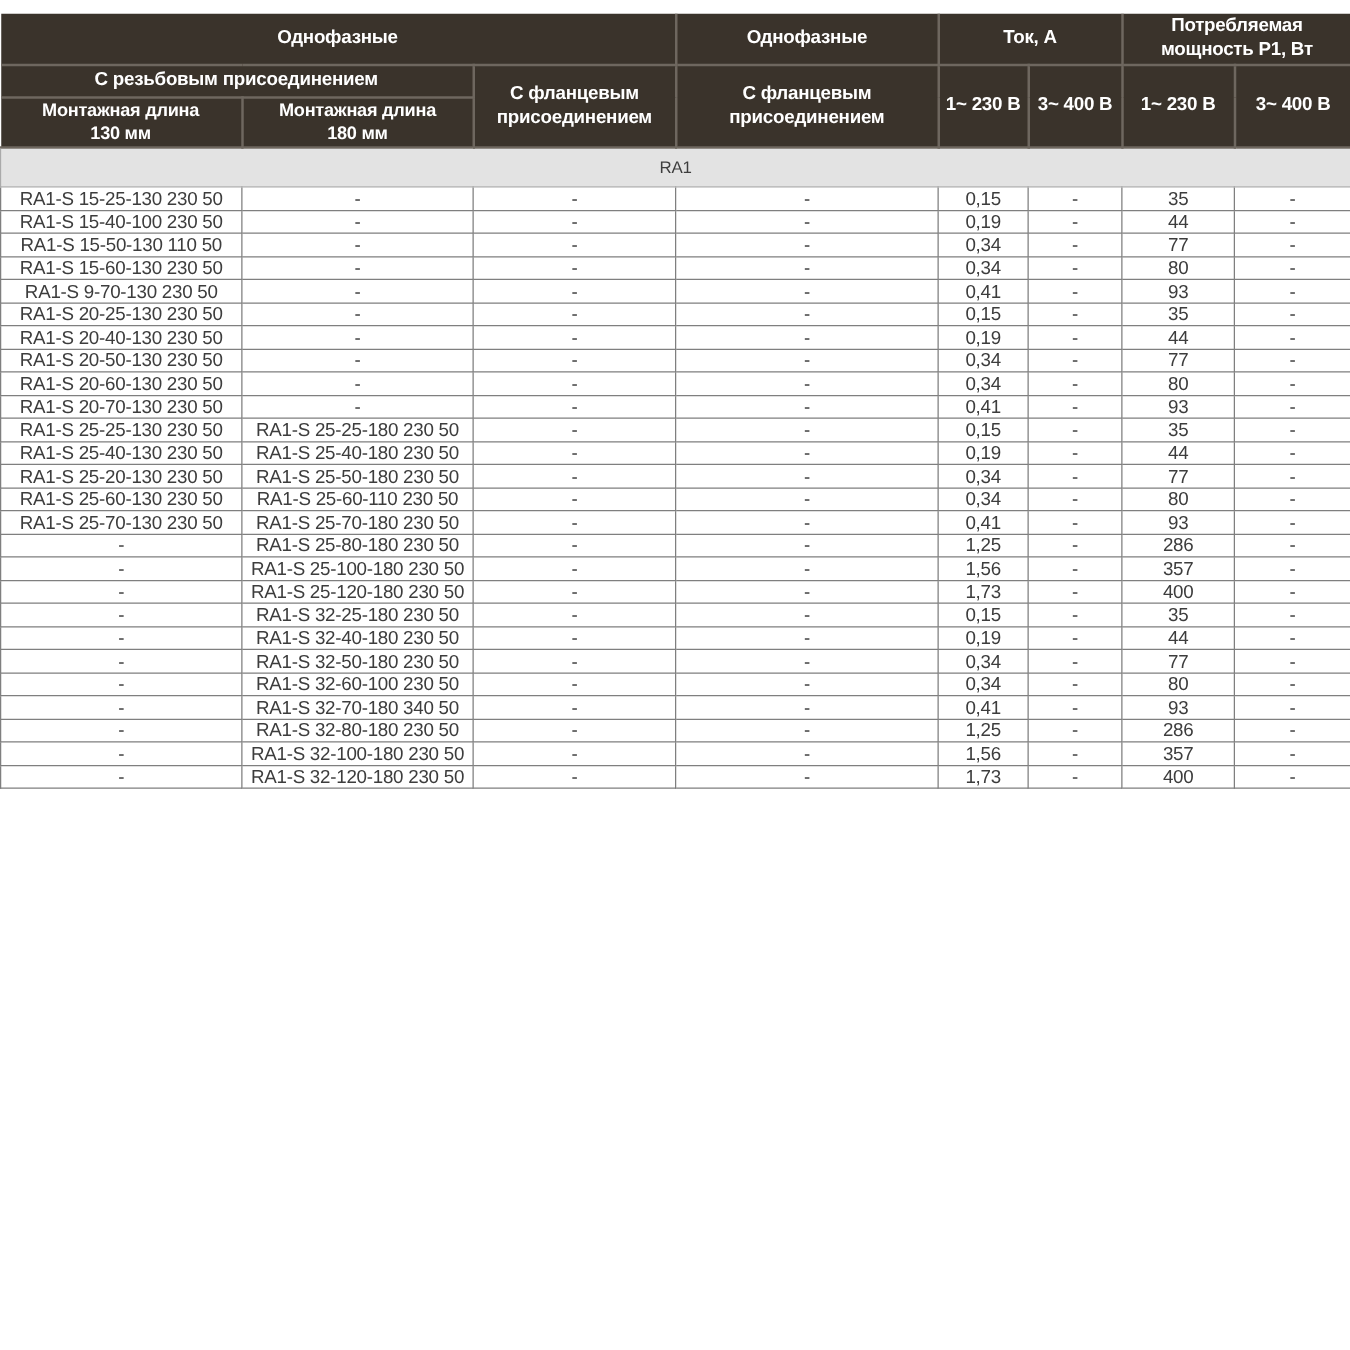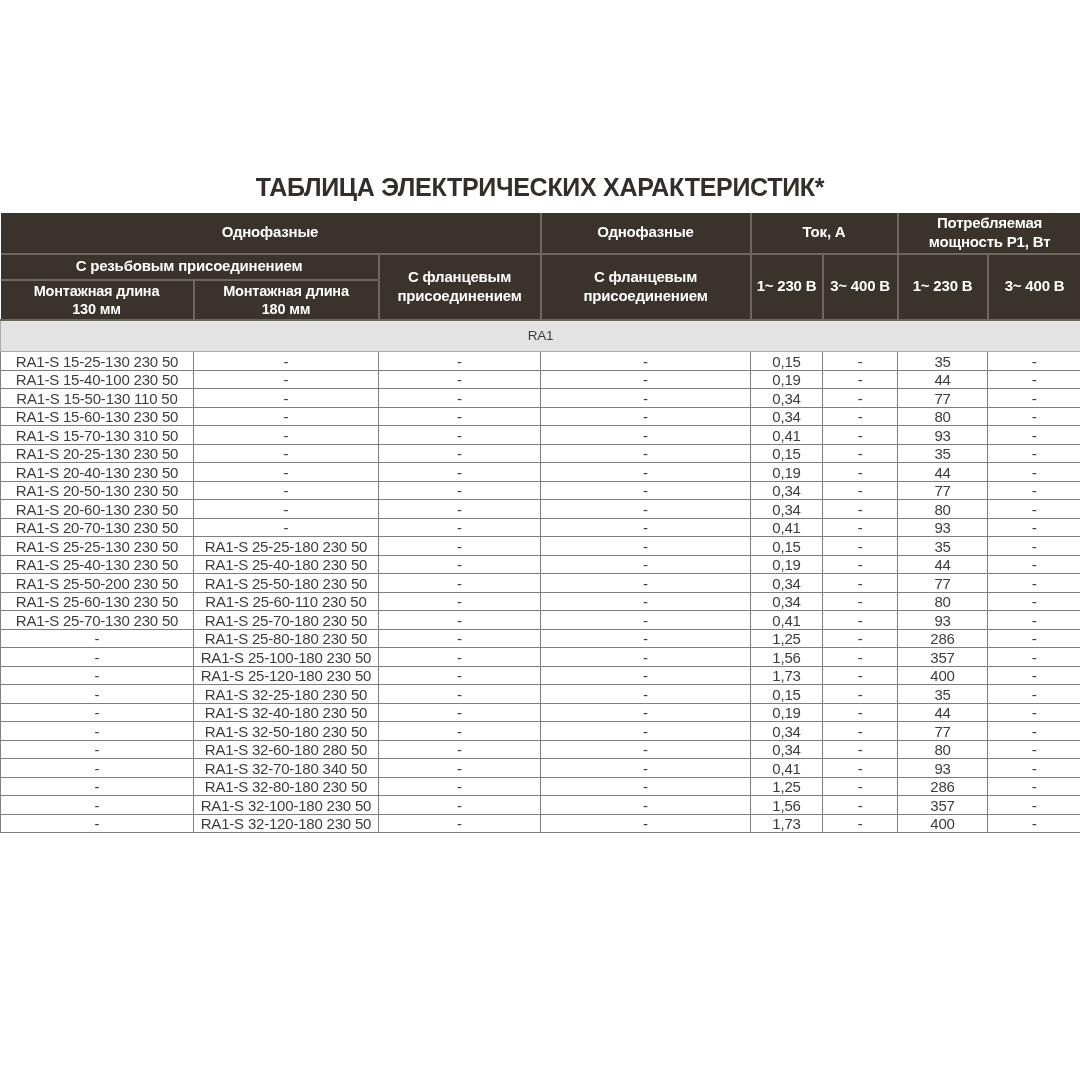--- a/index.html
+++ b/index.html
@@ -47,21 +47,20 @@
   }
   tr.group-row td{
     height:32px;background:var(--group-bg);
     font-size:13.5px;border:1px solid #aaaaaa;border-top:2px solid #cccccc;
   }
 </style>
 </head>
 <body>
 
 <div class="page">
-  <h1 class="title">ТАБЛИЦА ЭЛЕКТРИЧЕСКИХ ХАРАКТЕРИСТИК*</h1>
 
   <table class="spec-table">
     <colgroup>
       <col style="width:193px">
         <col style="width:185px">
         <col style="width:162px">
         <col style="width:210px">
       <col style="width:72px">
         <col style="width:75px">
         <col style="width:90px">
@@ -131,21 +130,21 @@
           <td>RA1-S 15-60-130 230 50</td>
           <td>-</td>
           <td>-</td>
           <td>-</td>
           <td>0,34</td>
           <td>-</td>
           <td>80</td>
           <td>-</td>
         </tr>
         <tr>
-          <td>RA1-S 15-70-130 310 50</td>
+          <td>RA1-S 9-70-130 230 50</td>
           <td>-</td>
           <td>-</td>
           <td>-</td>
           <td>0,41</td>
           <td>-</td>
           <td>93</td>
           <td>-</td>
         </tr>
         <tr>
           <td>RA1-S 20-25-130 230 50</td>
@@ -211,21 +210,21 @@
           <td>RA1-S 25-40-130 230 50</td>
           <td>RA1-S 25-40-180 230 50</td>
           <td>-</td>
           <td>-</td>
           <td>0,19</td>
           <td>-</td>
           <td>44</td>
           <td>-</td>
         </tr>
         <tr>
-          <td>RA1-S 25-50-200 230 50</td>
+          <td>RA1-S 25-20-130 230 50</td>
           <td>RA1-S 25-50-180 230 50</td>
           <td>-</td>
           <td>-</td>
           <td>0,34</td>
           <td>-</td>
           <td>77</td>
           <td>-</td>
         </tr>
         <tr>
           <td>RA1-S 25-60-130 230 50</td>
@@ -302,21 +301,21 @@
           <td>RA1-S 32-50-180 230 50</td>
           <td>-</td>
           <td>-</td>
           <td>0,34</td>
           <td>-</td>
           <td>77</td>
           <td>-</td>
         </tr>
         <tr>
           <td>-</td>
-          <td>RA1-S 32-60-180 280 50</td>
+          <td>RA1-S 32-60-100 230 50</td>
           <td>-</td>
           <td>-</td>
           <td>0,34</td>
           <td>-</td>
           <td>80</td>
           <td>-</td>
         </tr>
         <tr>
           <td>-</td>
           <td>RA1-S 32-70-180 340 50</td>

